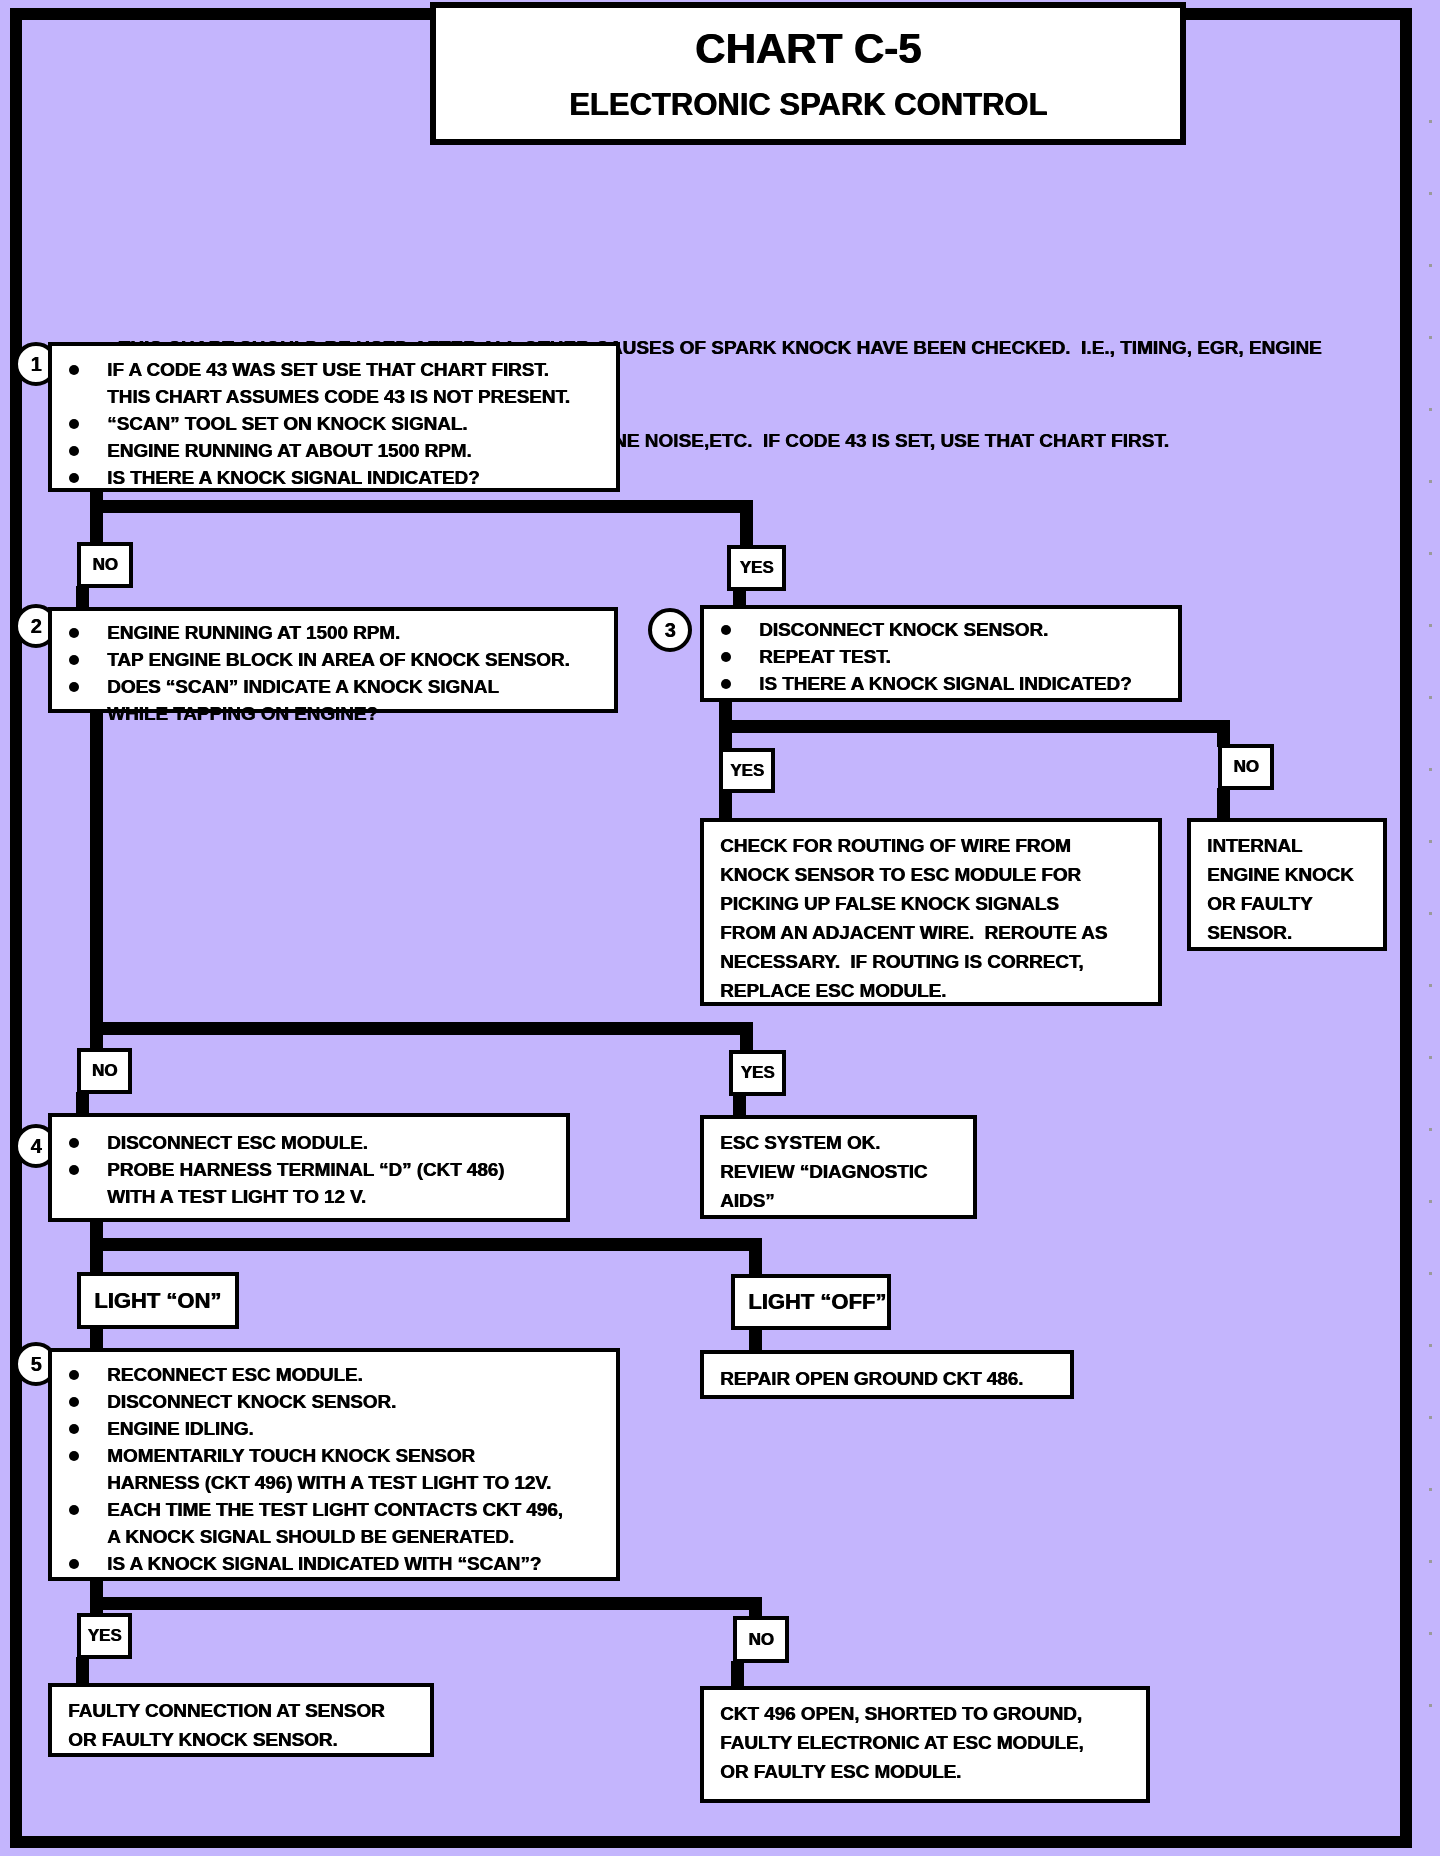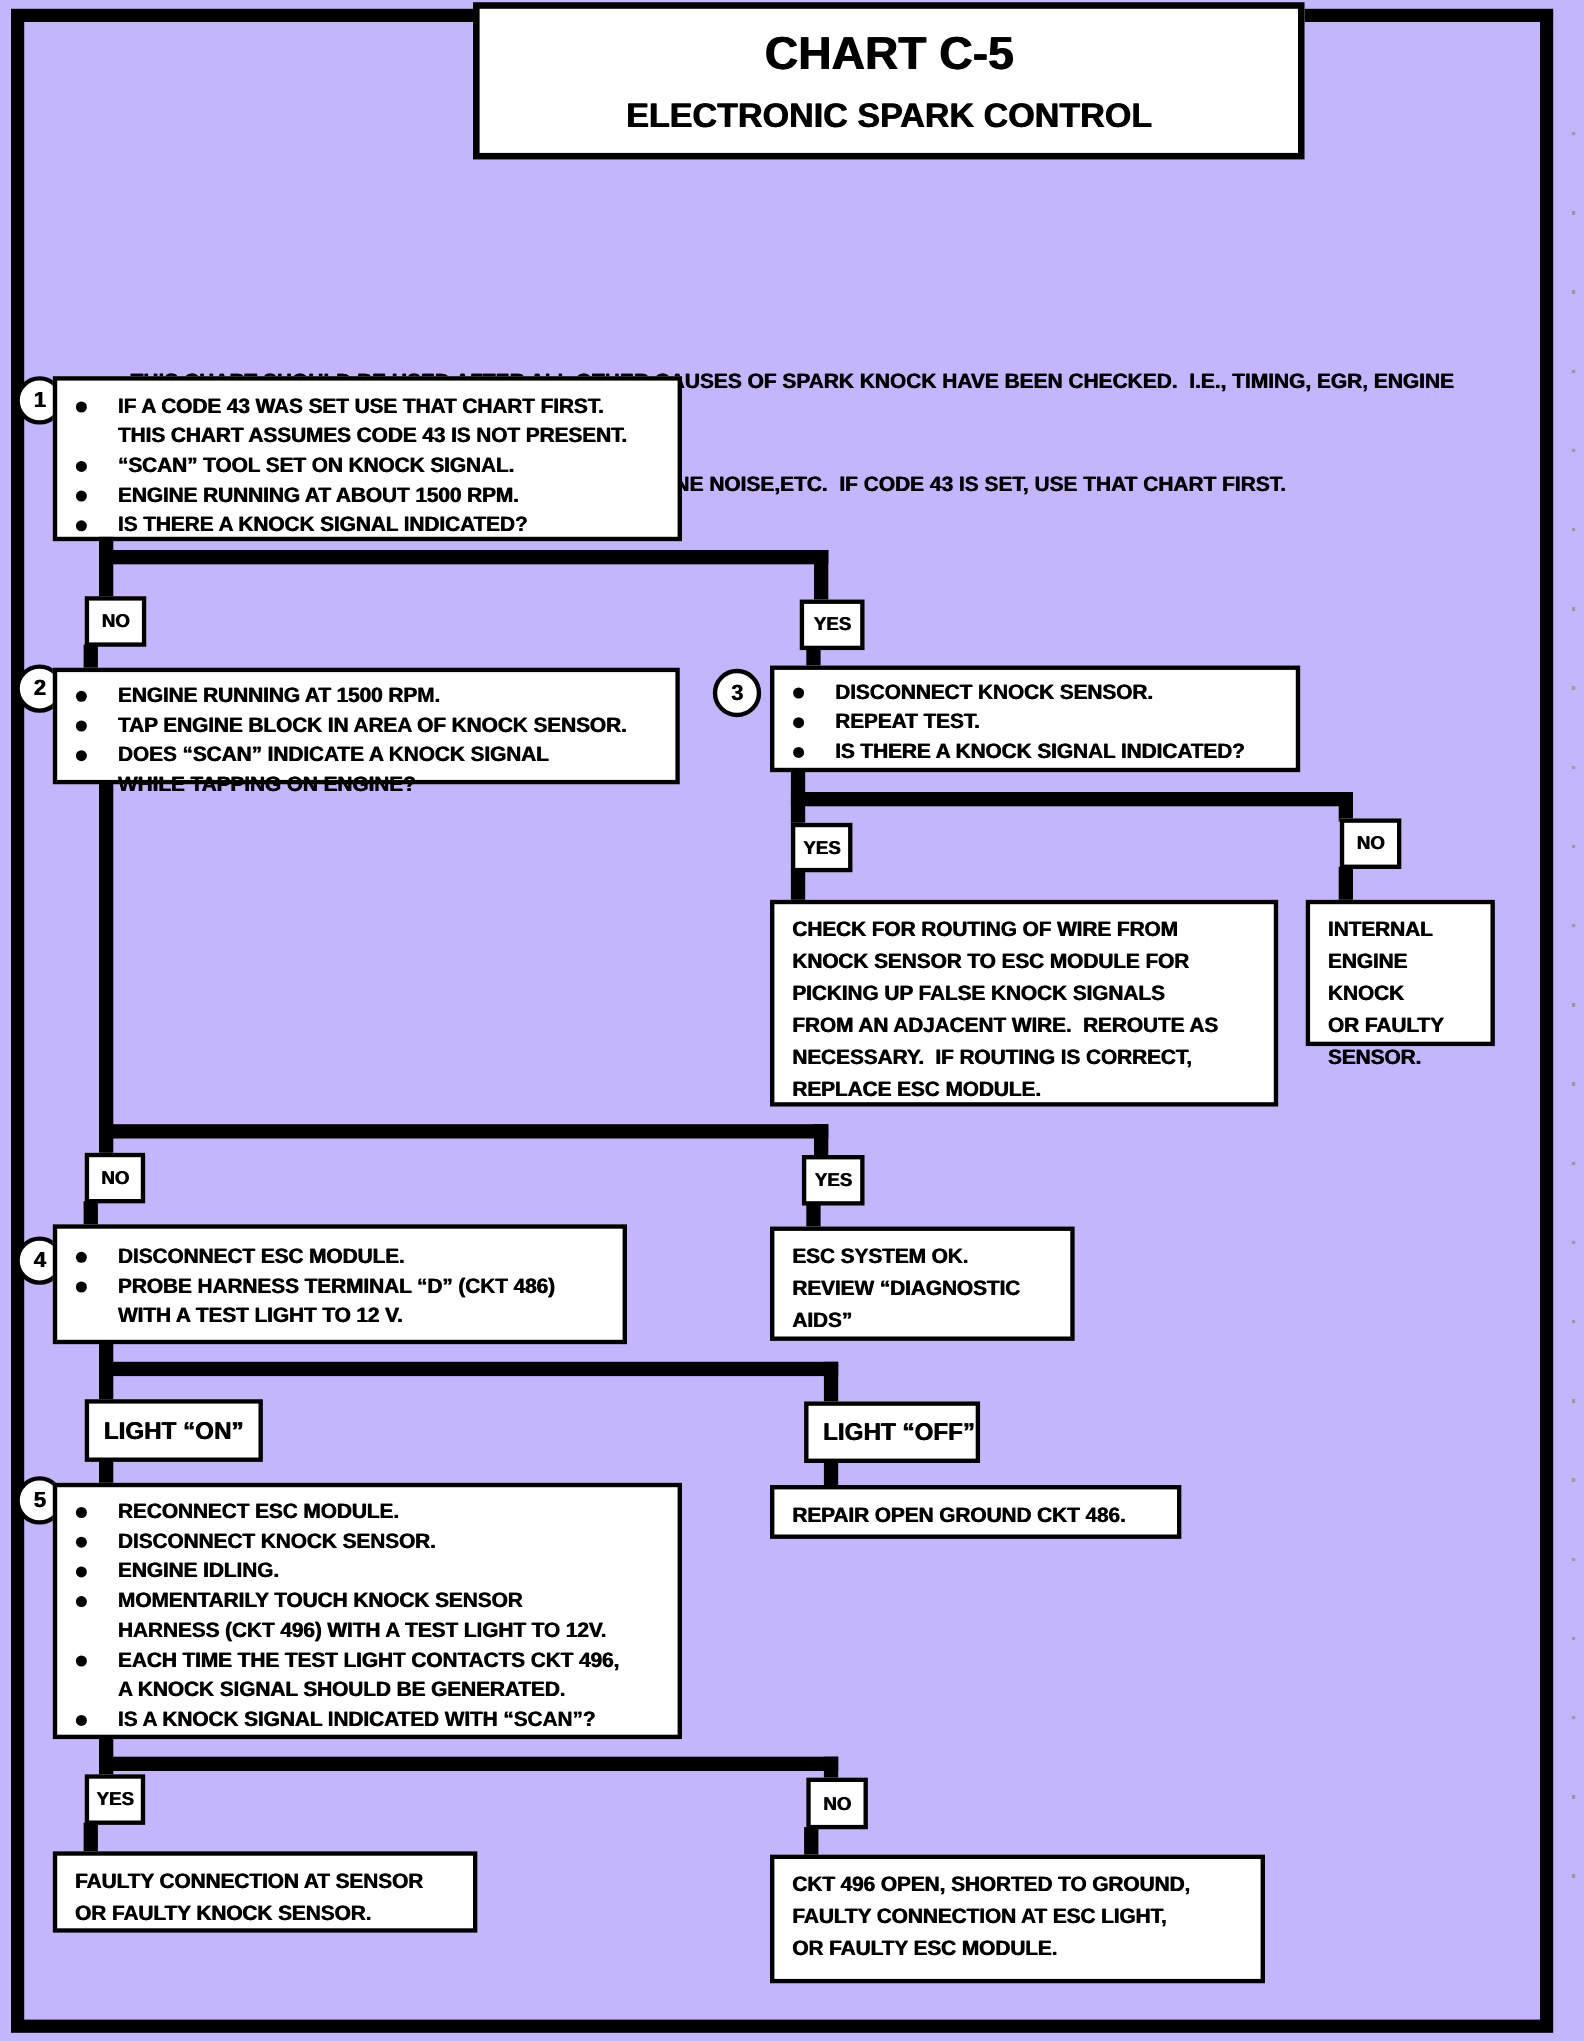--- a/index.html
+++ b/index.html
@@ -158,21 +158,21 @@
 
   <div class="node result" style="left:700px;top:818px;width:462px;height:188px;">
     <span class="line">CHECK FOR ROUTING OF WIRE FROM</span>
     <span class="line">KNOCK SENSOR TO ESC MODULE FOR</span>
     <span class="line">PICKING UP FALSE KNOCK SIGNALS</span>
     <span class="line">FROM AN ADJACENT WIRE.  REROUTE AS</span>
     <span class="line">NECESSARY.  IF ROUTING IS CORRECT,</span>
     <span class="line">REPLACE ESC MODULE.</span>
   </div>
 
-  <div class="node result" style="left:1187px;top:818px;width:172px;height:133px;">
+  <div class="node result" style="left:1187px;top:818px;width:200px;height:133px;">
     <span class="line">INTERNAL</span>
     <span class="line">ENGINE KNOCK</span>
     <span class="line">OR FAULTY</span>
     <span class="line">SENSOR.</span>
   </div>
 
   <div class="conn" style="left:90px;top:711px;width:13px;height:339px;"></div>
   <div class="conn" style="left:90px;top:1022px;width:663px;height:13px;"></div>
   <div class="conn" style="left:740px;top:1022px;width:13px;height:30px;"></div>
 
@@ -267,17 +267,17 @@
   <div class="conn" style="left:76px;top:1657px;width:13px;height:28px;"></div>
   <div class="conn" style="left:731px;top:1661px;width:13px;height:27px;"></div>
 
   <div class="node result" style="left:48px;top:1683px;width:386px;height:74px;">
     <span class="line">FAULTY CONNECTION AT SENSOR</span>
     <span class="line">OR FAULTY KNOCK SENSOR.</span>
   </div>
 
   <div class="node result" style="left:700px;top:1686px;width:450px;height:117px;">
     <span class="line">CKT 496 OPEN, SHORTED TO GROUND,</span>
-    <span class="line">FAULTY CONNECTION AT ESC LIGHT,</span>
+    <span class="line">FAULTY ELECTRONIC AT ESC MODULE,</span>
     <span class="line">OR FAULTY ESC MODULE.</span>
   </div>
 
 </div>
 
 </body></html>

